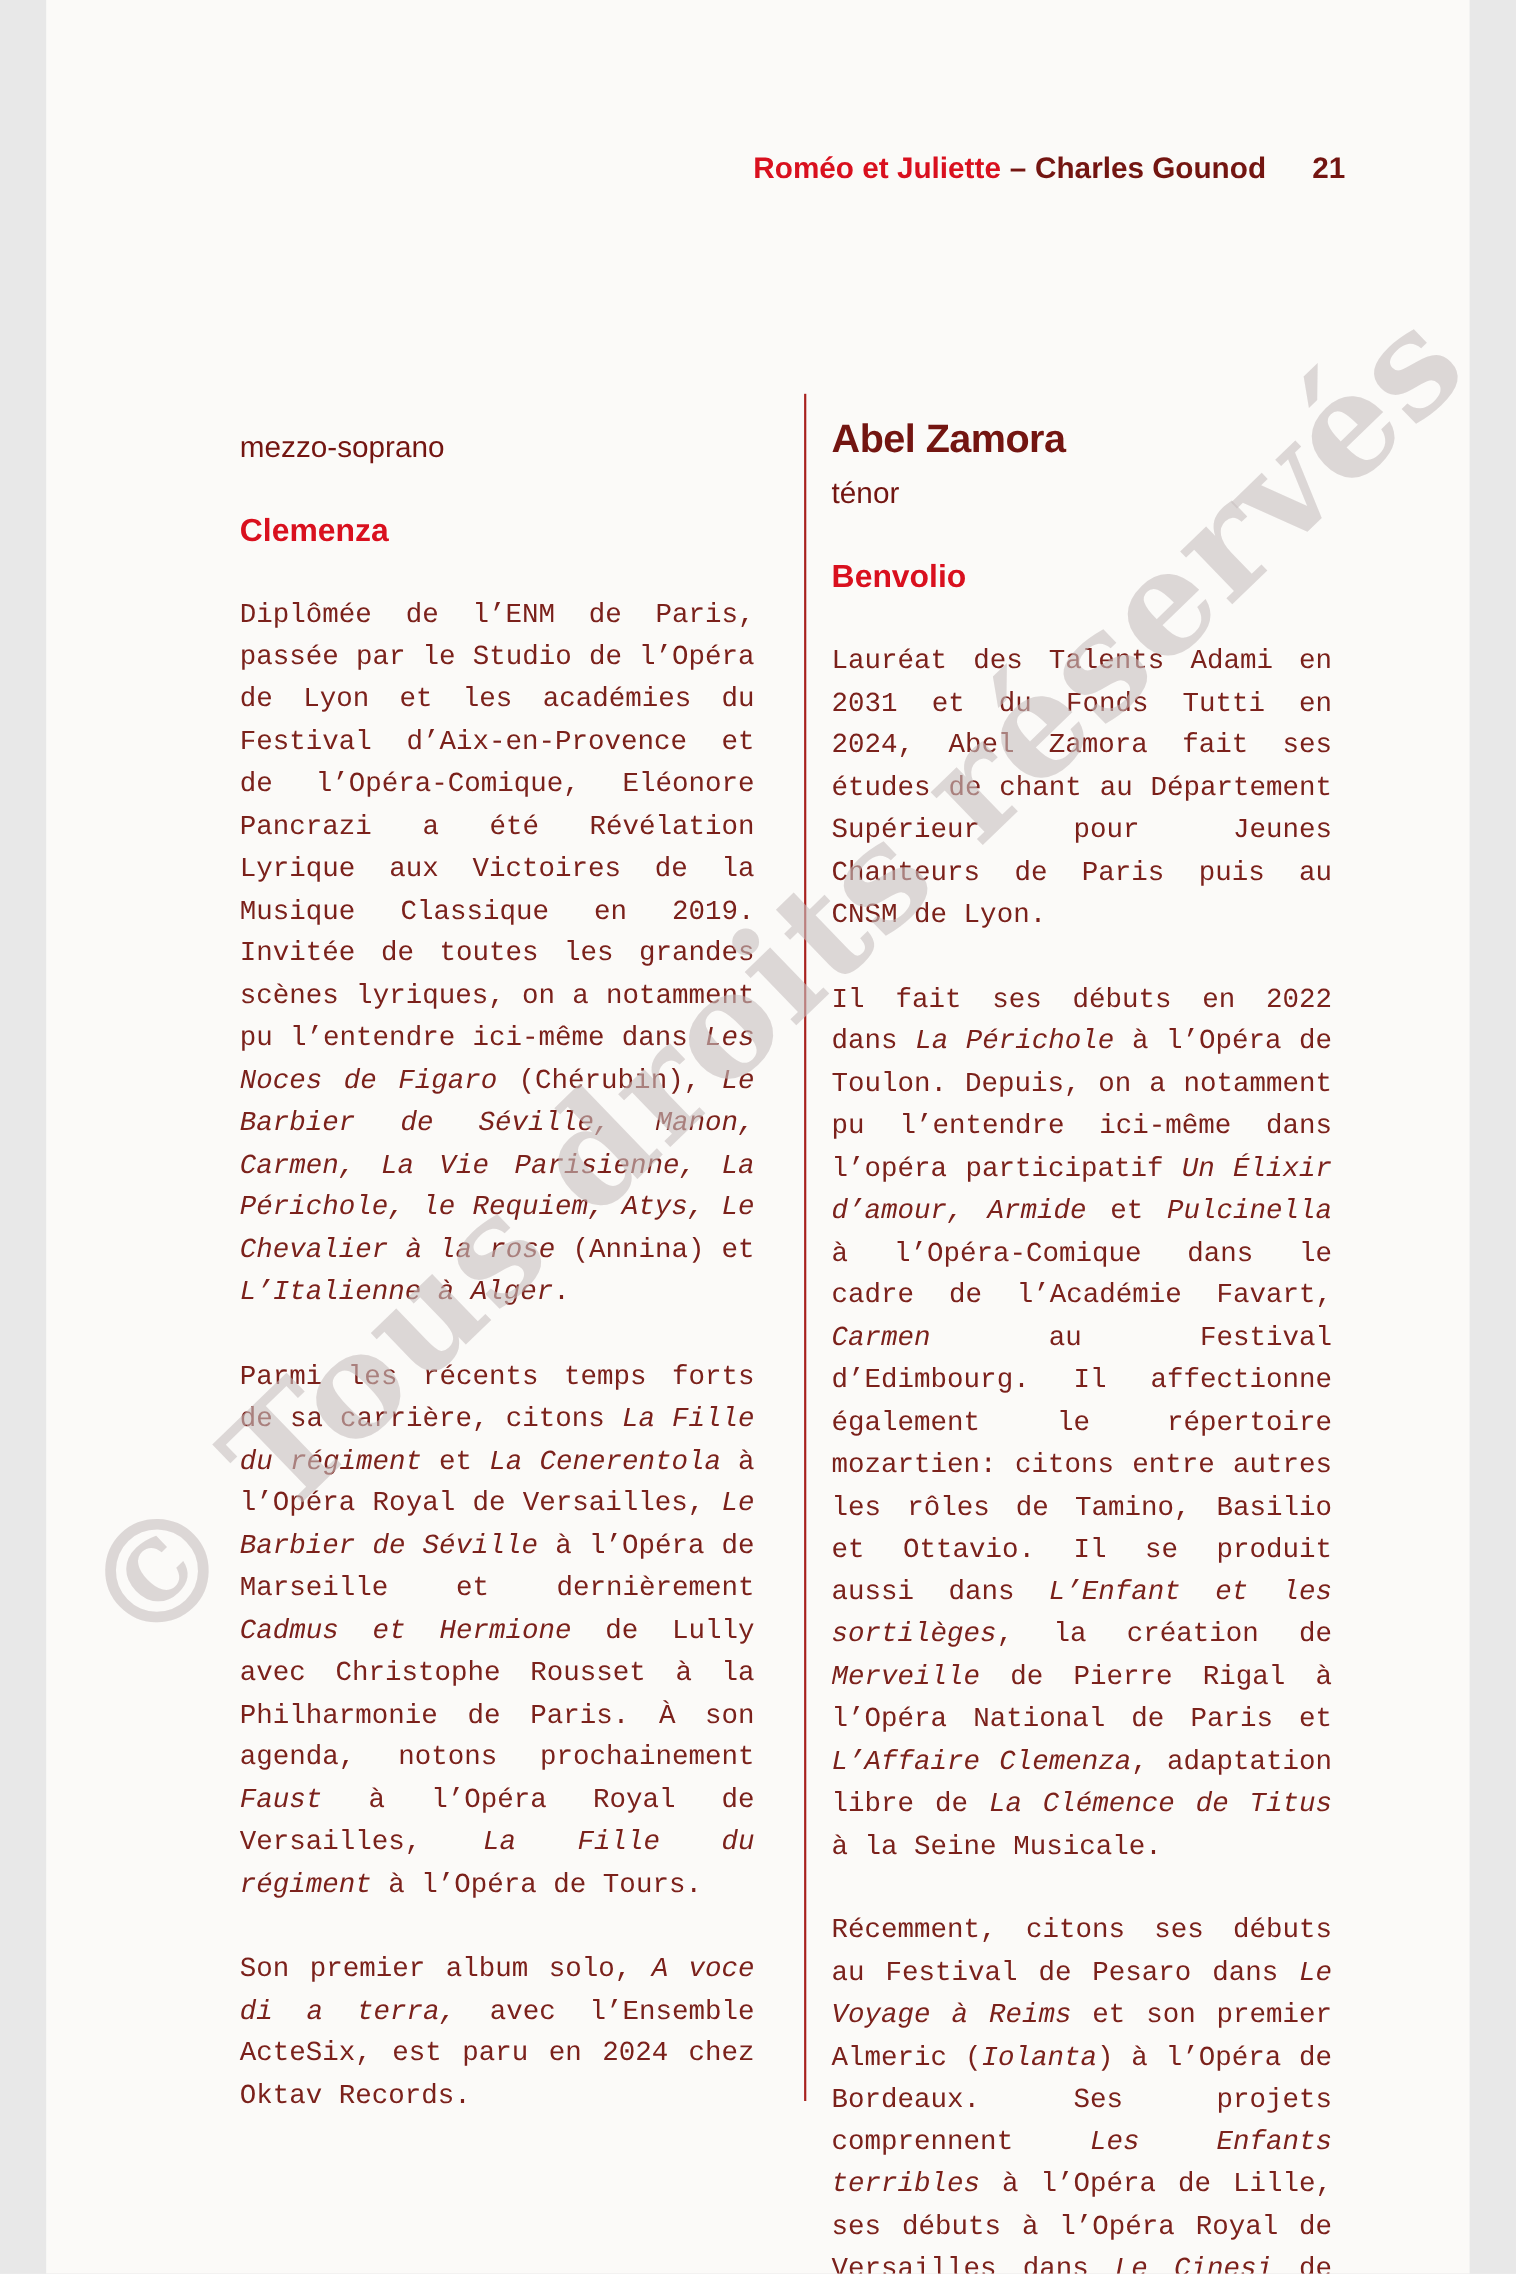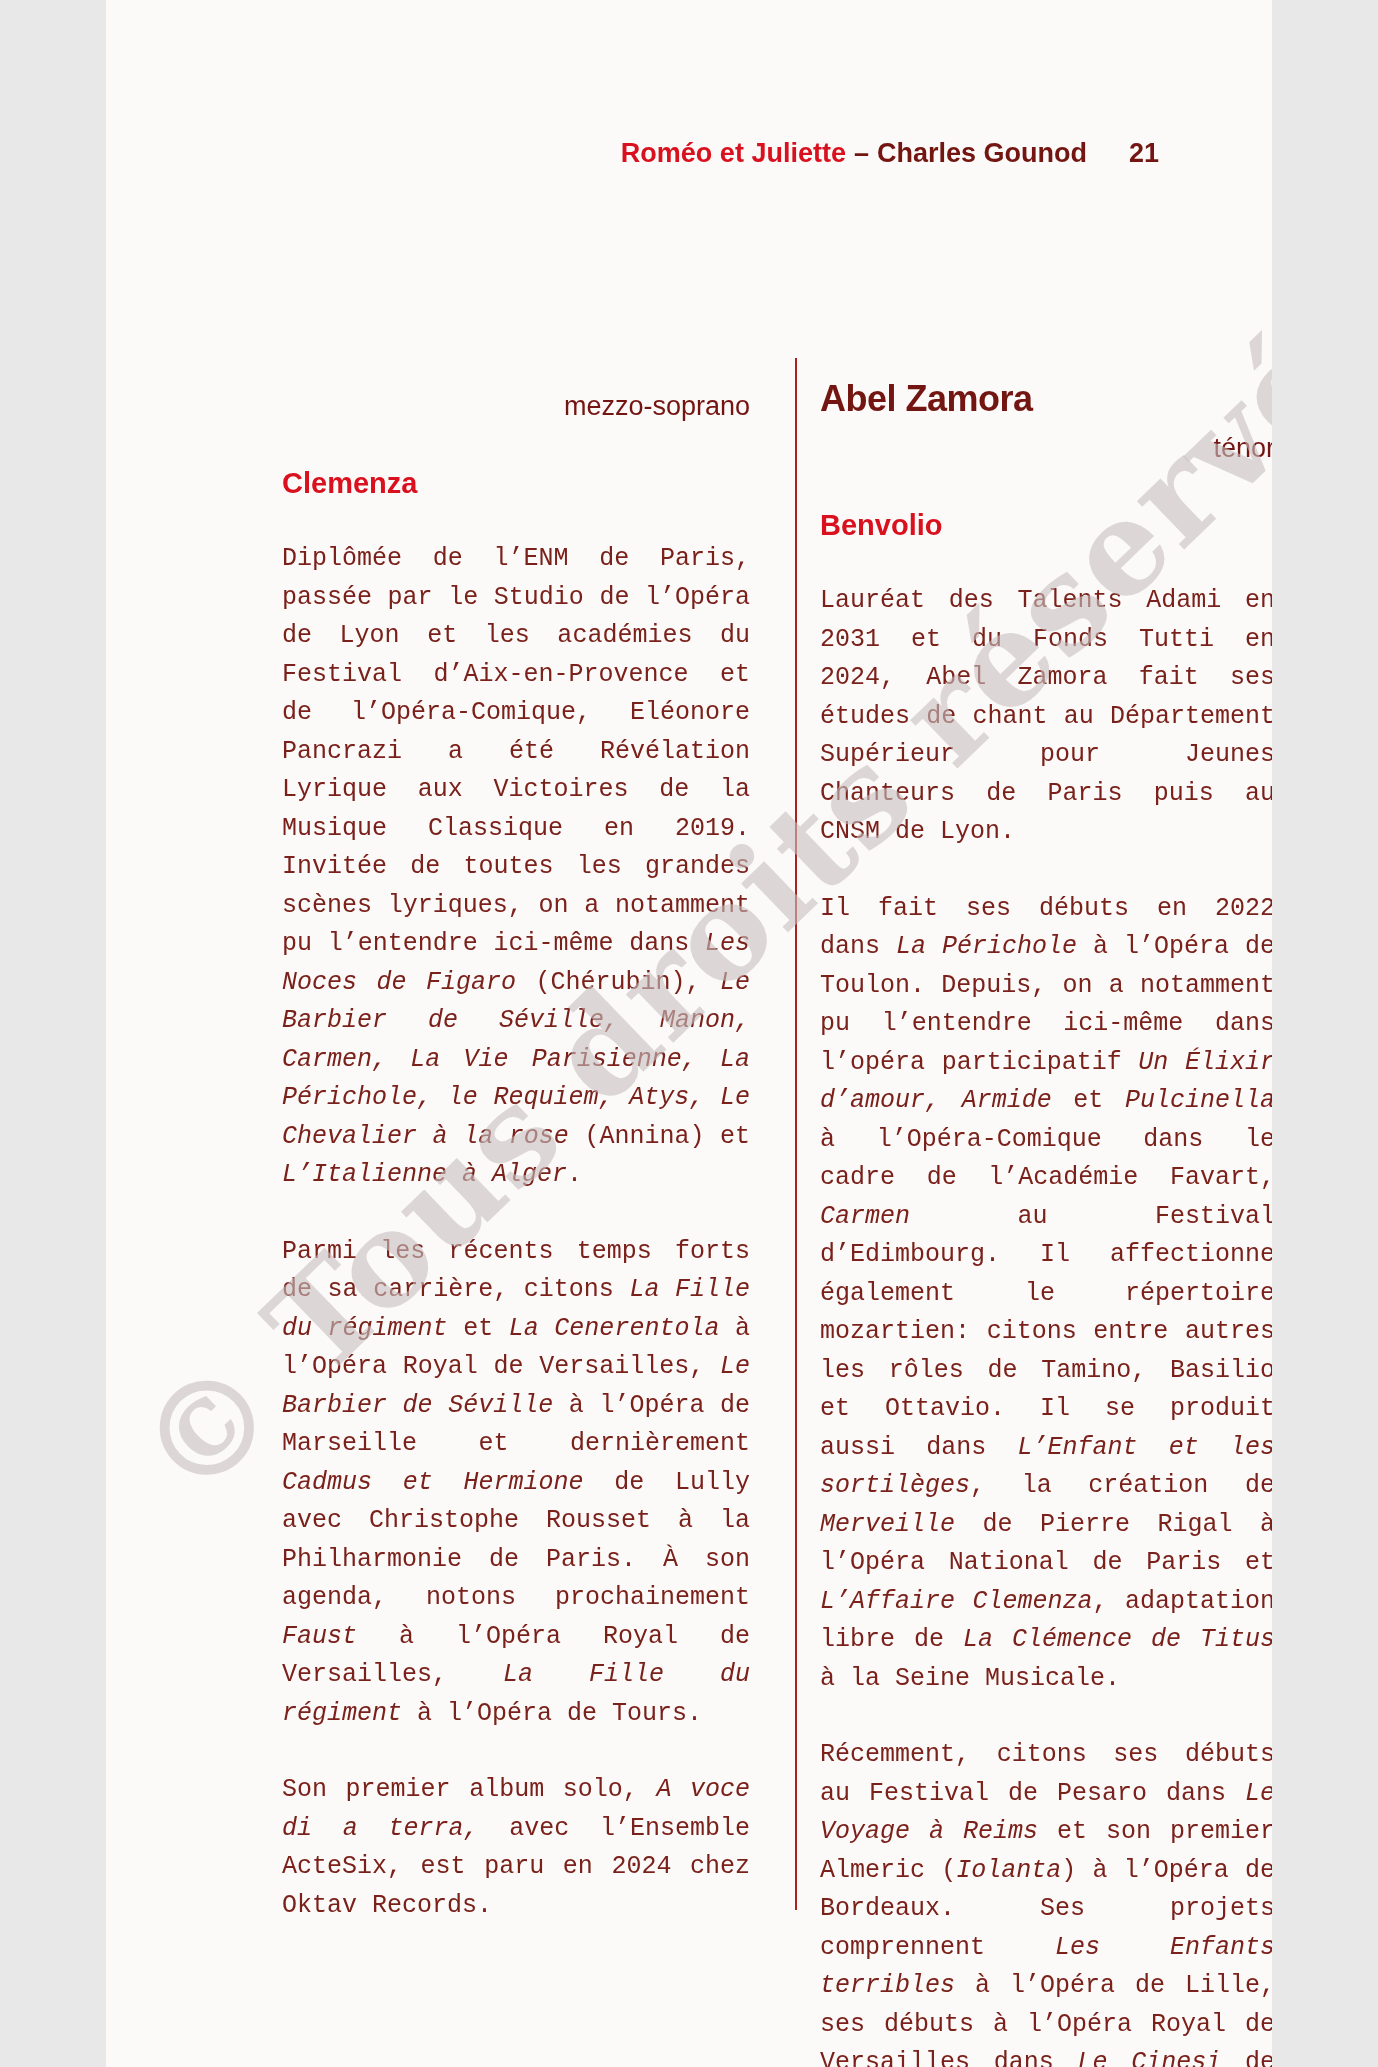--- a/index.html
+++ b/index.html
@@ -1,37 +1,37 @@
 <!DOCTYPE html>
 <html lang="fr" style="--accent_red: #d9101e; --maroon: #731511; --body_red: #7b211b; --divider_red: #a8221e; --watermark: rgba(200,192,192,0.6);"><head>
 <meta charset="utf-8">
 <style>
   html,body{margin:0;padding:0;background:#e8e8e8;}
   .page{
-    position:relative;width:1166px;height:2067px;margin:0 auto;
+    position:relative;width:1294px;height:2067px;margin:0 auto;
     background:#fbfaf8;overflow:hidden;
     font-family:"Liberation Sans",sans-serif;
   }
   .header{
     position:absolute;top:138px;right:113px;
     font-weight:bold;font-size:27px;color:var(--maroon);
     white-space:nowrap;
   }
   .header .title{color:var(--accent_red);}
   .header .sep{margin:0 8px;}
   .header .pagenum{margin-left:42px;}
   .divider{
     position:absolute;left:689px;top:358px;width:2px;height:1552px;
     background:var(--divider_red);
   }
   .col{position:absolute;top:378px;}
   .col-left{left:176px;width:468px;}
   .col-right{left:714px;width:455px;}
   .name{font-size:36px;font-weight:bold;color:var(--maroon);letter-spacing:-0.5px;}
-  .voice{margin-top:13px;font-size:27px;color:var(--maroon);text-align:right;}
+  .voice{margin-top:13px;font-size:27px;color:var(--maroon);}
   .role{margin-top:45px;font-size:29px;font-weight:bold;color:var(--accent_red);}
   .bio{
     margin-top:40px;
     font-family:Liberation Mono, monospace;
     font-size:25px;line-height:38.5px;color:var(--body_red);
     text-align:justify;
   }
   .bio p{margin:0 0 38px 0;}
   .bio .it{font-style:italic;}
   .watermark{

